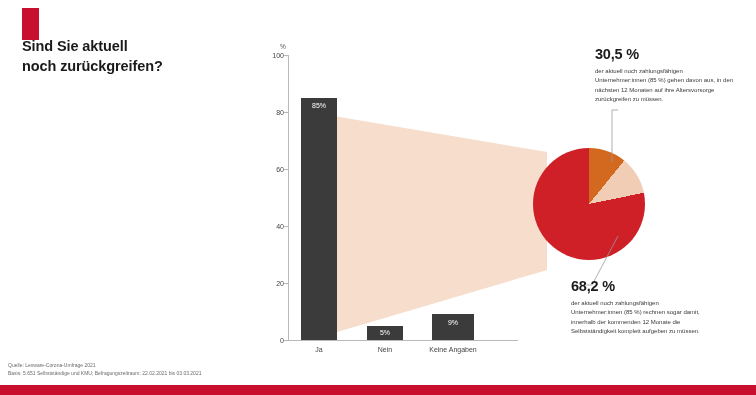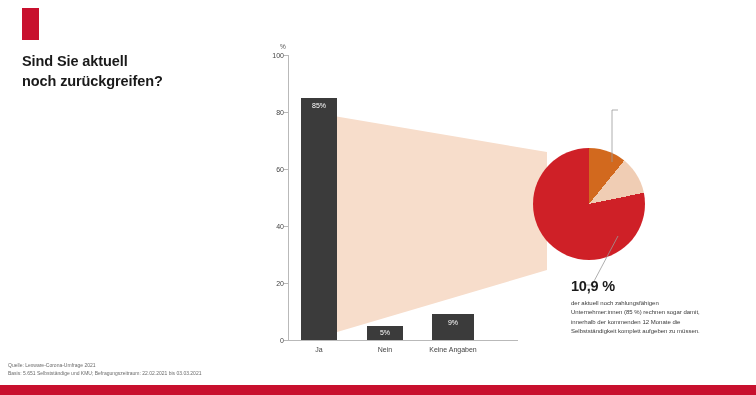--- a/index.html
+++ b/index.html
@@ -11,21 +11,21 @@
     position:relative;
   }
   .page{position:absolute;inset:0;}
 
   
   .accent-mark{
     position:absolute;left:22px;top:8px;width:17px;height:32px;background:#c8102e;
   }
 
   .headline{
-    position:absolute;left:22px;top:52px;width:230px;
+    position:absolute;left:22px;top:37px;width:230px;
     font-size:14.5px;font-weight:bold;color:#1a1a1a;line-height:1.35;
     letter-spacing:-0.1px;
   }
   .headline span{display:block;}
 
   
   .chart-wrap{position:absolute;left:262px;top:55px;width:300px;height:300px;}
   .y-unit{position:absolute;left:18px;top:-12px;font-size:6.5px;color:#555;}
   .axis-labels{position:absolute;left:0;top:0;width:24px;height:285px;}
   .axis-labels div{
@@ -140,23 +140,27 @@
 
   <div class="pie-wrap">
     <div class="pie"></div>
   </div>
 
   <svg class="wedge" style="left:520px;top:40px;width:200px;height:300px;">
     <polyline points="92,122 92,70 98,70" fill="none" stroke="#9b9b9b" stroke-width="0.8"></polyline>
     <polyline points="98,196 72,245 66,245" fill="none" stroke="#9b9b9b" stroke-width="0.8"></polyline>
   </svg>
 
+  <div class="callout" id="callout-top">
+    <div class="big">30,5 %</div>
+    <div class="body">der aktuell noch zahlungsfähigen Unternehmer:innen (85 %) gehen davon aus, in den nächsten 12 Monaten auf ihre Altersvorsorge zurückgreifen zu müssen.</div>
+  </div>
 
   <div class="callout" id="callout-bottom">
-    <div class="big">10,9 %</div>
+    <div class="big">68,2 %</div>
     <div class="body">der aktuell noch zahlungsfähigen Unternehmer:innen (85 %) rechnen sogar damit, innerhalb der kommenden 12 Monate die Selbstständigkeit komplett aufgeben zu müssen.</div>
   </div>
 
   <div class="footer">
     <div>Quelle: Lexware-Corona-Umfrage 2021</div>
     <div>Basis: 5.651 Selbstständige und KMU; Befragungszeitraum: 22.02.2021 bis 03.03.2021</div>
   </div>
   <div class="footer-bar"></div>
 
 </div>

